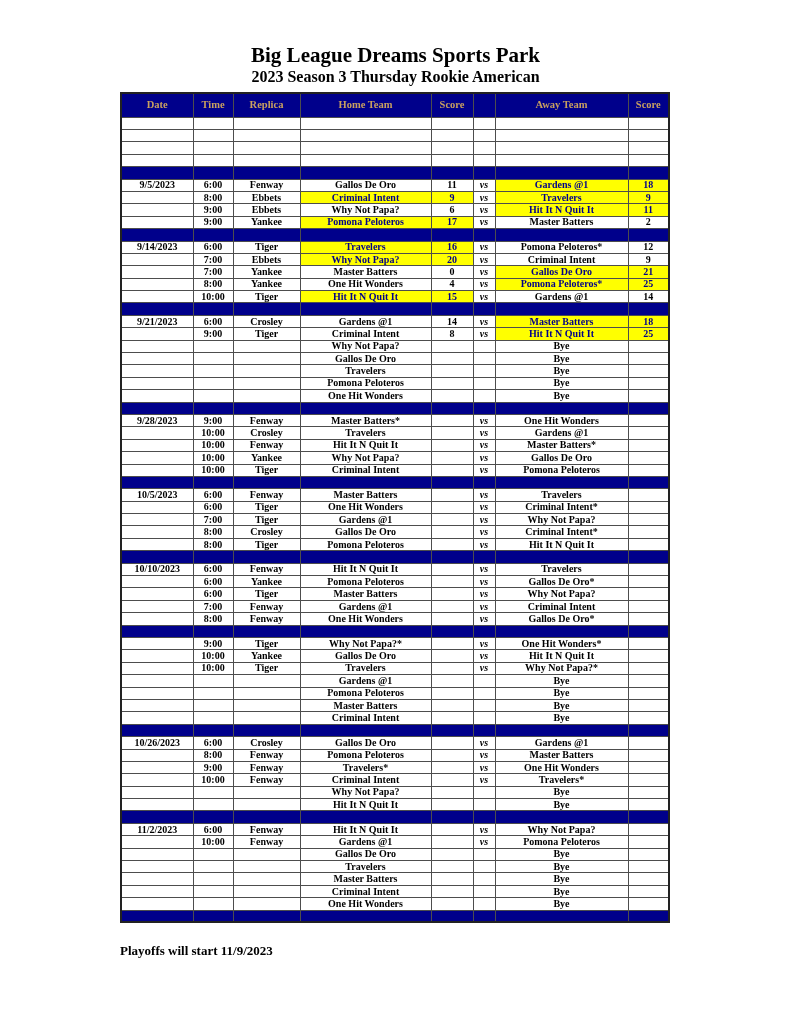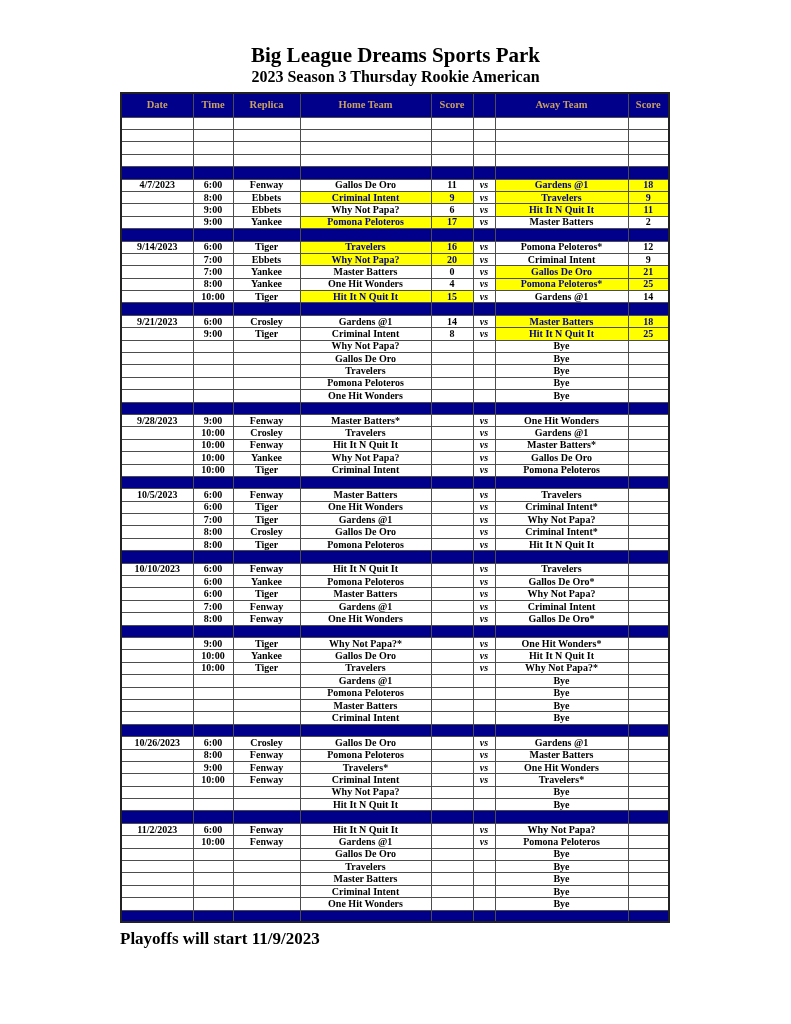--- a/index.html
+++ b/index.html
@@ -43,22 +43,22 @@
   table.schedule th{
     background:var(--navy);
     color:var(--header-text);
     font-size:10.5px;
     height:24px;
   }
   td.sep{ background:var(--navy); }
   td.hl{ background:var(--hl); color:var(--hl-text); }
   td.vs{ font-style:italic; font-size:9px;margin-left:11px; }
   .footer-note{
-    margin:6px 0 0 120px;
-    font-size:17px;
+    margin:20px 0 0 120px;
+    font-size:13px;
     font-weight:bold;
   }
 </style>
 </head>
 <body>
 
 <div class="page-header">
   <div class="page-title">Big League Dreams Sports Park</div>
   <div class="page-subtitle">2023 Season 3 Thursday Rookie American</div>
 </div>
@@ -131,21 +131,21 @@
         <td class="sep"></td>
         <td class="sep"></td>
         <td class="sep"></td>
         <td class="sep"></td>
         <td class="sep"></td>
         <td class="sep"></td>
         <td class="sep"></td>
         <td class="sep"></td>
       </tr>
       <tr>
-        <td>4/7/2023</td>
+        <td>9/5/2023</td>
         <td>6:00</td>
         <td>Fenway</td>
         <td>Gallos De Oro</td>
         <td>11</td>
         <td class="vs">vs</td>
         <td class="hl">Gardens @1</td>
         <td class="hl">18</td>
       </tr>
       <tr>
         <td></td>

